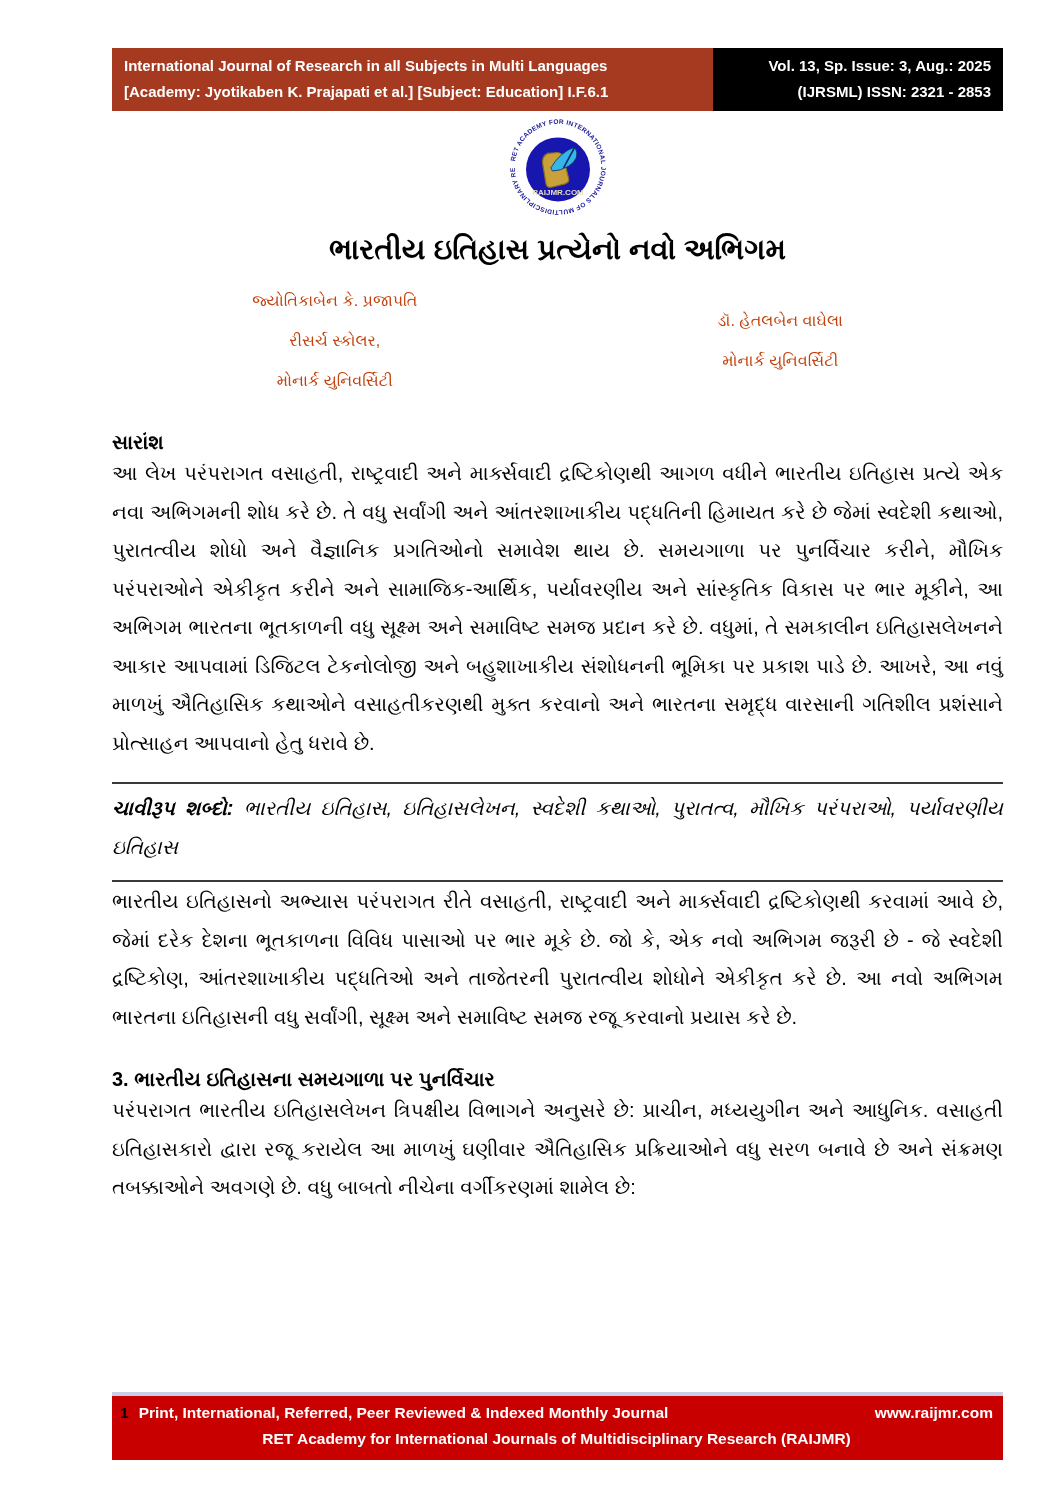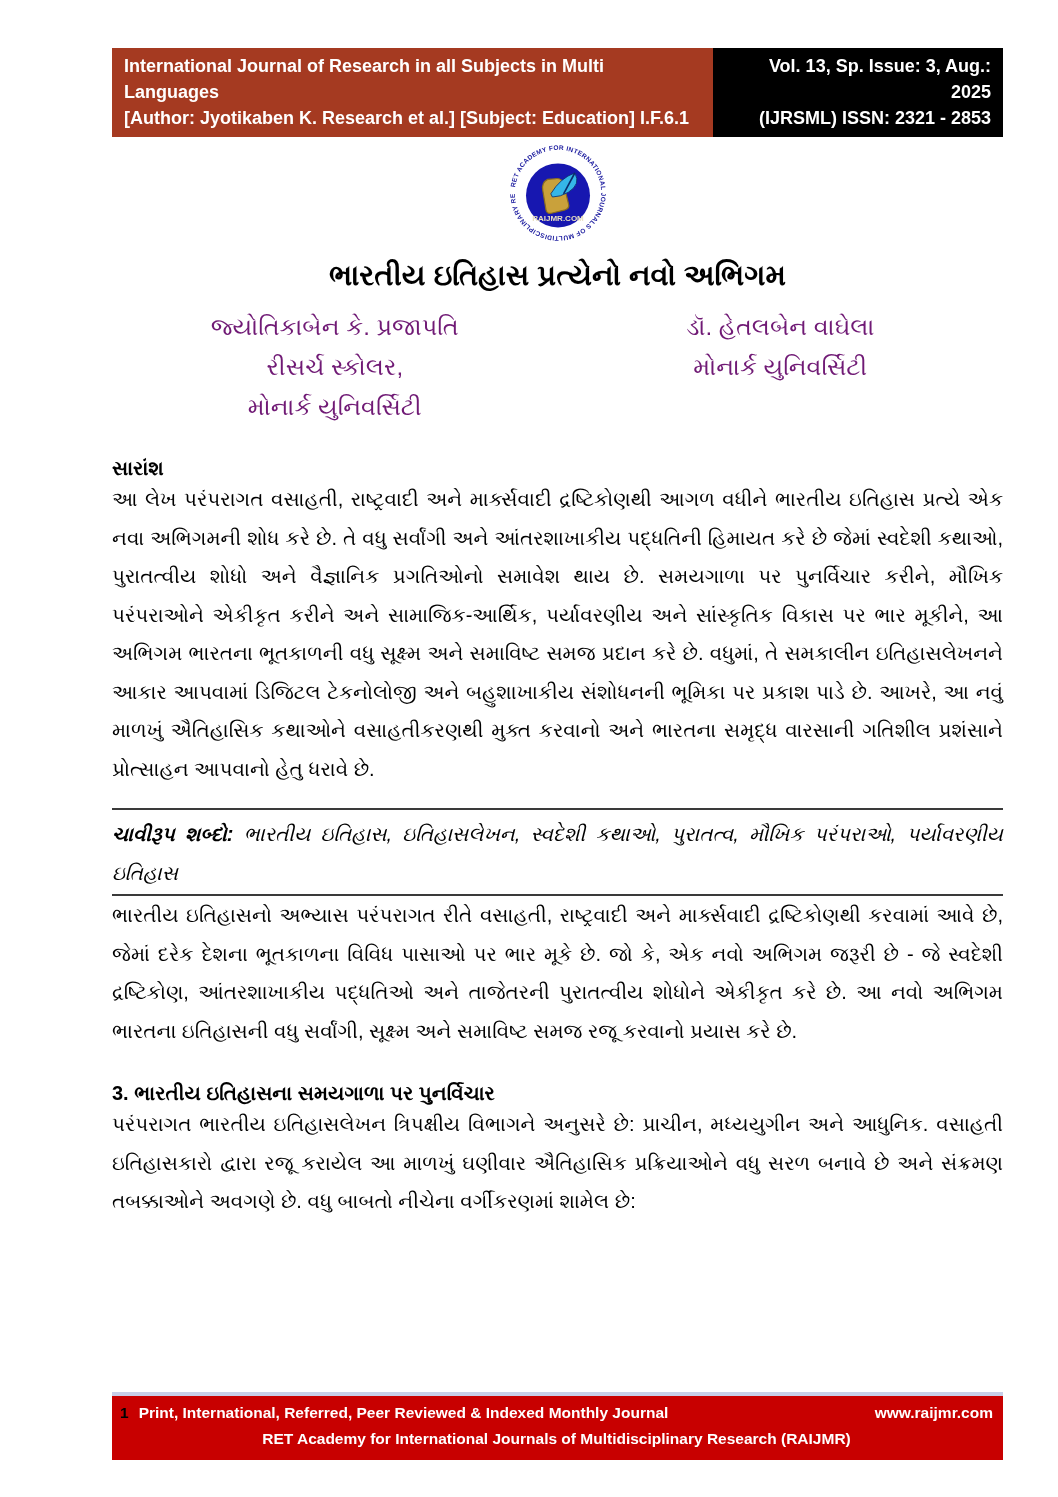--- a/index.html
+++ b/index.html
@@ -19,21 +19,21 @@
     margin-left: 112px;
     width: 891px;
   }
 
   
   .header {
     display: flex;
     margin-top: 48px;
     color: #ffffff;
     font-weight: bold;
-    font-size: 18px;
+    font-size: 15px;
   }
   .header-left {
     background: #A53A21;
     width: 601px;
     padding: 5px 12px 6px 12px;
     line-height: 26px;
   }
   .header-right {
     background: #000000;
     width: 290px;
@@ -55,22 +55,23 @@
   .paper-title {
     text-align: center;
     font-size: 29px;
     font-weight: bold;
     margin-top: 14px;
     color: #000;
   }
   .authors {
     display: flex;
     margin-top: 14px;
-    font-size: 24px;
-    color: #701a75;
+    font-size: 16px;
+    color: #c2410c;
+    align-items: center;
   }
   .author-col {
     width: 50%;
     text-align: center;
     line-height: 40px;
   }
 
   
   .abstract-heading {
     margin-top: 30px;
@@ -83,21 +84,21 @@
     text-align: justify;
     line-height: 38.5px;
     color: #000;
   }
 
   
   .keywords {
     margin-top: 20px;
     border-top: 2px solid #3a3a3a;
     border-bottom: 2px solid #3a3a3a;
-    padding: 5px 0 2px 0;
+    padding: 5px 0 14px 0;
     font-size: 20px;
     font-style: italic;
     text-align: justify;
     line-height: 38.5px;
     color: #000;
   }
   .keywords .kw-label { font-weight: bold; }
 
   
   .section-heading {
@@ -141,21 +142,21 @@
 </style>
 </head>
 <body>
 
 <div class="page">
   <div class="content">
 
     <div class="header">
       <div class="header-left">
         <div>International Journal of Research in all Subjects in Multi Languages</div>
-        <div>[Author: Jyotikaben K. Research et al.] [Subject: Education] I.F.6.1</div>
+        <div>[Academy: Jyotikaben K. Prajapati et al.] [Subject: Education] I.F.6.1</div>
       </div>
       <div class="header-right">
         <div>Vol. 13, Sp. Issue: 3, Aug.: 2025</div>
         <div>(IJRSML) ISSN: 2321 - 2853</div>
       </div>
     </div>
 
     <div class="logo-wrap">
       <svg viewBox="0 0 130 130" aria-hidden="true">
         <defs>

